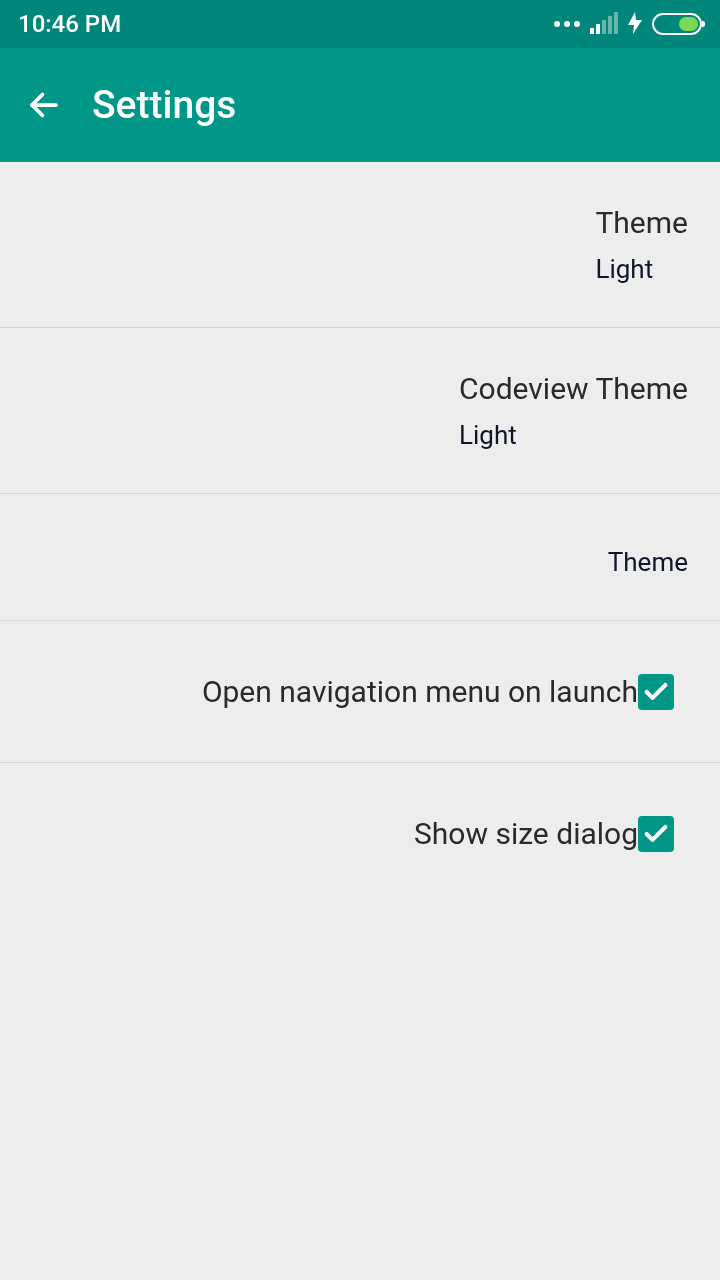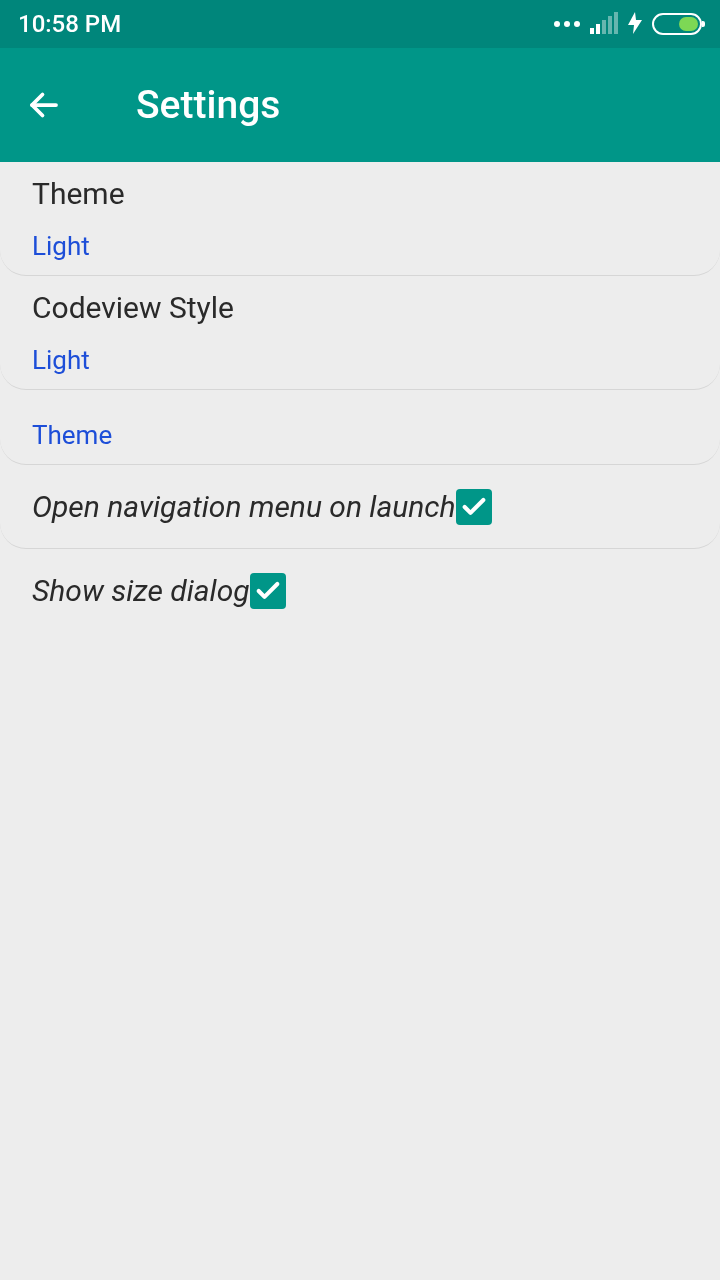--- a/index.html
+++ b/index.html
@@ -98,75 +98,73 @@
       height: 48px;
       display: flex;
       align-items: center;
       justify-content: center;
       cursor: pointer;
     }
     .app-title {
       color: #fff;
       font-size: 39px;
       font-weight: 500;
-      margin-left: 68px;
+      margin-left: 24px;
     }
     .settings-list {
       background: #ededed;
     }
     .setting-item {
-      padding: 14px 32px;
+      padding: 43px 32px;
       border-bottom: 1px solid #d6d6d6;
       display: flex;
-      justify-content: flex-start;
+      justify-content: flex-end;
       align-items: center;
       cursor: pointer;
-      border-radius: 26px;
     }
     .setting-text {
       display: flex;
       flex-direction: column;
       gap: 4px;
     }
     .setting-title {
       font-size: 30px;
       color: #2a2a2a;
     }
     .setting-value {
       font-size: 26px;
-      color: #1d4ed8;
-      margin-top: 16px;
+      color: #0f172a;
+      margin-top: 10px;
     }
     .checkbox {
       width: 36px;
       height: 36px;
       background: #009688;
       border-radius: 4px;
       display: flex;
       align-items: center;
       justify-content: center;
       margin-right: 14px;
     }
     .checkbox svg {
       width: 28px;
       height: 28px;
     }
     .setting-item.no-value .setting-title {
       padding: 10px 0;
-      font-style: italic;
     }
     .setting-item.last {
       border-bottom: none;
     }
   </style>
 </head>
 <body>
 
 <div class="status-bar">
-  <span class="status-time">10:58 PM</span>
+  <span class="status-time">10:46 PM</span>
   <div class="status-icons">
     <div class="dots">
       <div class="dot"></div>
       <div class="dot"></div>
       <div class="dot"></div>
     </div>
     <div class="signal">
       <div class="signal-bar" style="height:6px"></div>
       <div class="signal-bar" style="height:10px"></div>
       <div class="signal-bar dim" style="height:14px"></div>
@@ -198,21 +196,21 @@
 
   <div class="setting-item">
     <div class="setting-text">
       <span class="setting-title">Theme</span>
       <span class="setting-value">Light</span>
     </div>
   </div>
 
   <div class="setting-item">
     <div class="setting-text">
-      <span class="setting-title">Codeview Style</span>
+      <span class="setting-title">Codeview Theme</span>
       <span class="setting-value">Light</span>
     </div>
   </div>
 
   <div class="setting-item">
     <div class="setting-text">
       <span class="setting-value">Theme</span>
     </div>
   </div>
 

